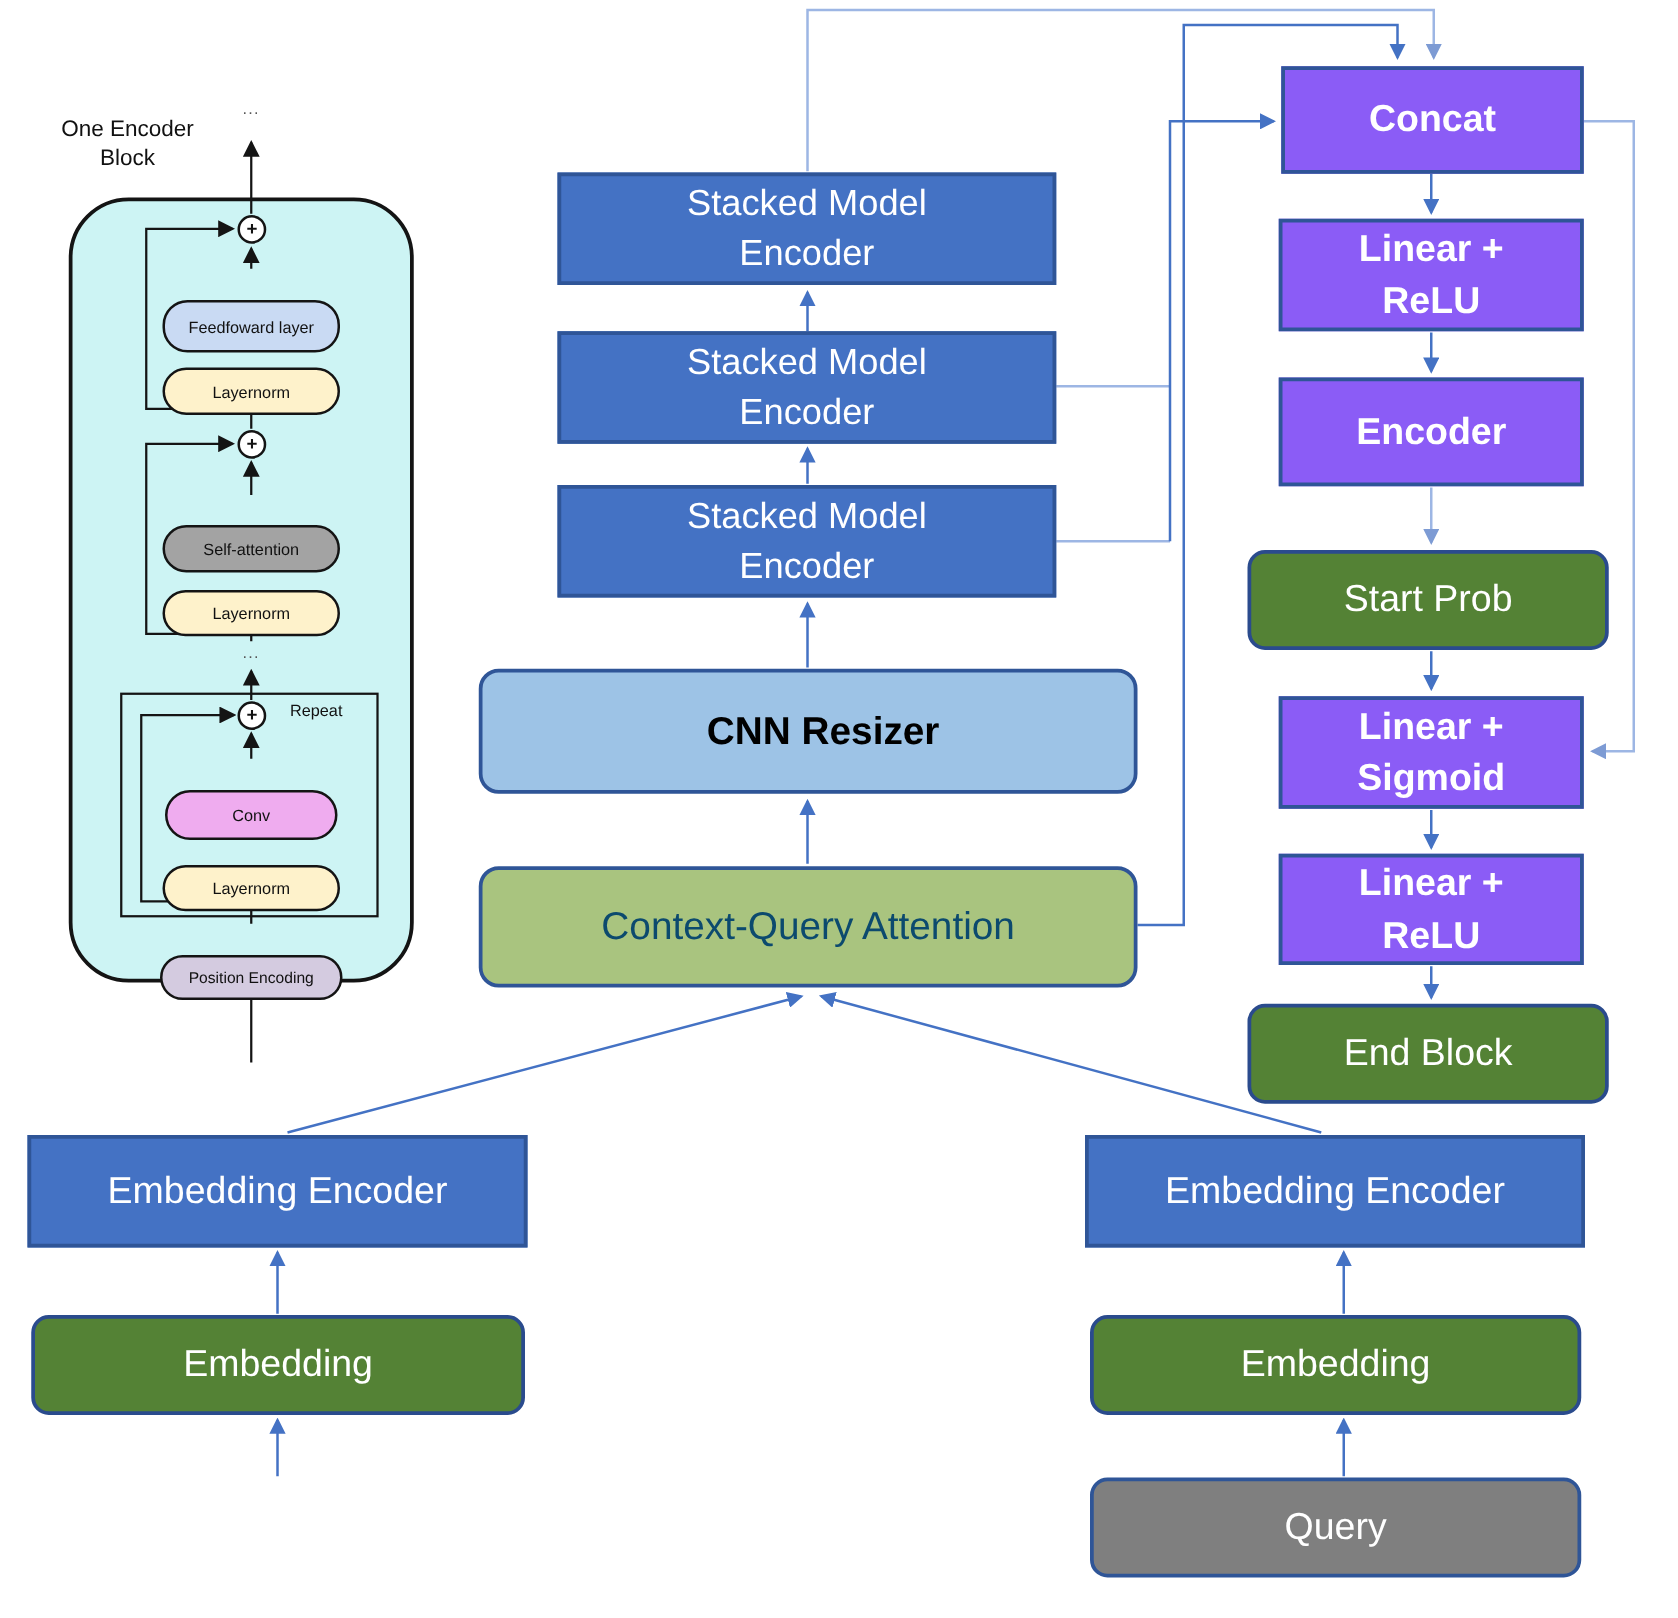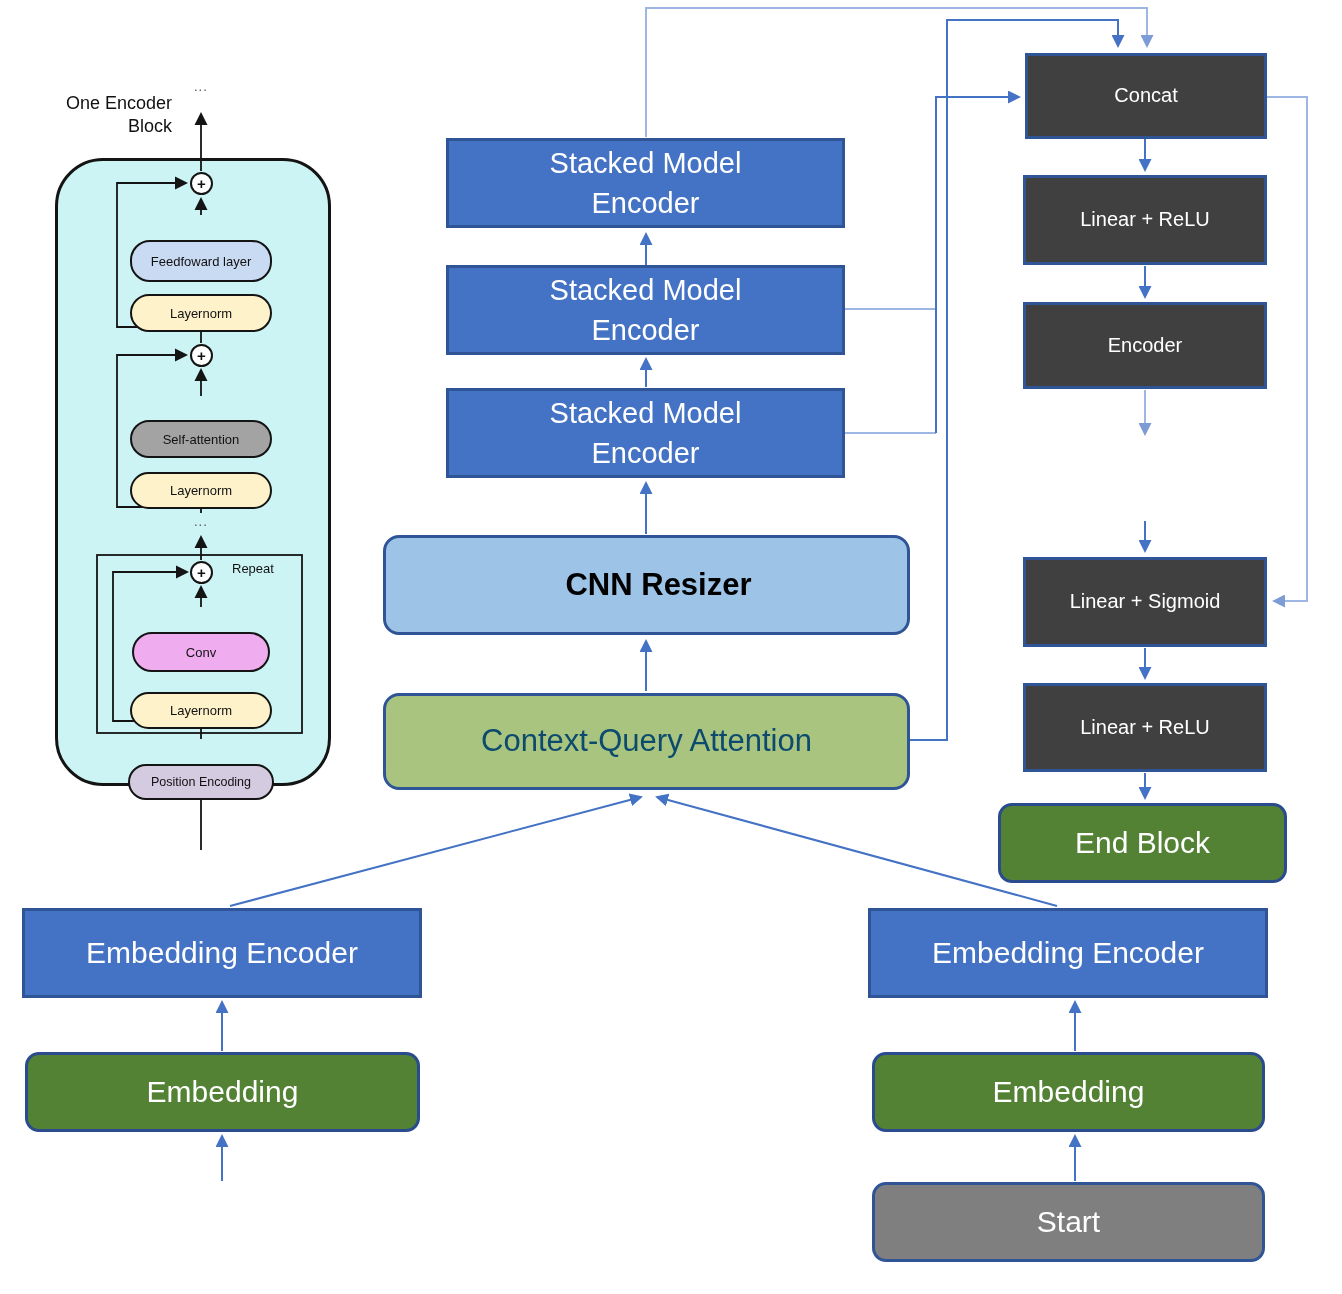--- a/index.html
+++ b/index.html
@@ -1,32 +1,32 @@
 <!DOCTYPE html>
 <html><head>
 <meta charset="utf-8">
 <style>
   html,body{margin:0;padding:0;background:#ffffff;}
   #canvas{position:relative;width:1342px;height:1294px;background:#ffffff;overflow:hidden;
           font-family:"Liberation Sans",sans-serif;}
   .box{position:absolute;box-sizing:border-box;display:flex;align-items:center;justify-content:center;
        text-align:center;line-height:1.38;}
   .blue{background:#4472C4;border:3px solid #2F5597;color:#ffffff;font-size:29px;}
-  .grayb{background:#404040;border:3px solid #2F5597;color:#ffffff;font-size:20px;}
+  .grayb{background:#8b5cf6;border:3px solid #2F5597;color:#ffffff;font-size:30px;font-weight:bold;}
   .grayround{background:#7F7F7F;border:3px solid #2F5597;color:#ffffff;font-size:30px;border-radius:14px;}
   .greenround{background:#548235;border:3px solid #2A4B8D;color:#ffffff;font-size:30px;border-radius:14px;}
   .cnn{background:#9DC3E6;border:3px solid #2F5597;color:#000000;font-size:31px;font-weight:bold;border-radius:16px;padding-left:24px;}
   .cqa{background:#A9C47F;border:3px solid #2F5597;color:#0c4a6e;font-size:31px;border-radius:16px;}
   .w260{max-width:265px;display:inline-block;}
   .w150{max-width:150px;display:inline-block;}
   .w175{max-width:175px;display:inline-block;}
   
   .inset-shell{position:absolute;left:55px;top:158px;width:276px;height:628px;box-sizing:border-box;
        background:#CDF4F4;border:3px solid #141414;border-radius:48px;}
-  .inset-title{position:absolute;left:32px;top:92px;width:140px;text-align:right;color:#111;
+  .inset-title{position:absolute;left:32px;top:92px;width:140px;text-align:center;color:#111;
        font-size:18px;line-height:1.3;}
   .pill{position:absolute;box-sizing:border-box;display:flex;align-items:center;justify-content:center;
        border:2.5px solid #141414;border-radius:20px;font-size:13px;color:#111;background:#fff;text-align:center;margin-top:24px;}
   .plus{position:absolute;box-sizing:border-box;width:23px;height:23px;border-radius:50%;background:#ffffff;
        border:2px solid #141414;display:flex;align-items:center;justify-content:center;
        font-size:15px;font-weight:bold;color:#111;line-height:1;}
   .dots{position:absolute;color:#555;font-size:13px;letter-spacing:1px;line-height:1;}
   .repeat-label{position:absolute;left:232px;top:561px;font-size:13px;color:#111;}
   svg{position:absolute;left:0;top:0;}
 </style>
@@ -132,28 +132,29 @@
     </div>
 
   <div class="box cnn" style="left:383px;top:535px;width:527px;height:100px;">CNN Resizer</div>
   <div class="box cqa" style="left:383px;top:693px;width:527px;height:97px;">Context-Query Attention</div>
 
   <div class="box grayb" style="left:1025px;top:53px;width:242px;height:86px;">Concat</div>
   <div class="box grayb" style="left:1023px;top:175px;width:244px;height:90px;">
       <span class="w150">Linear + ReLU</span>
     </div>
   <div class="box grayb" style="left:1023px;top:302px;width:244px;height:87px;">Encoder</div>
+  <div class="box greenround" style="left:998px;top:440px;width:289px;height:80px;">Start Prob</div>
   <div class="box grayb" style="left:1023px;top:557px;width:244px;height:90px;">
       <span class="w175">Linear + Sigmoid</span>
     </div>
   <div class="box grayb" style="left:1023px;top:683px;width:244px;height:89px;">
       <span class="w150">Linear + ReLU</span>
     </div>
   <div class="box greenround" style="left:998px;top:803px;width:289px;height:80px;">End Block</div>
 
   <div class="box blue" style="left:22px;top:908px;width:400px;height:90px;font-size:30px;">Embedding Encoder</div>
   <div class="box greenround" style="left:25px;top:1052px;width:395px;height:80px;">Embedding</div>
 
   <div class="box blue" style="left:868px;top:908px;width:400px;height:90px;font-size:30px;">Embedding Encoder</div>
   <div class="box greenround" style="left:872px;top:1052px;width:393px;height:80px;">Embedding</div>
-  <div class="box grayround" style="left:872px;top:1182px;width:393px;height:80px;">Start</div>
+  <div class="box grayround" style="left:872px;top:1182px;width:393px;height:80px;">Query</div>
 
 </div>
 
 </body></html>

